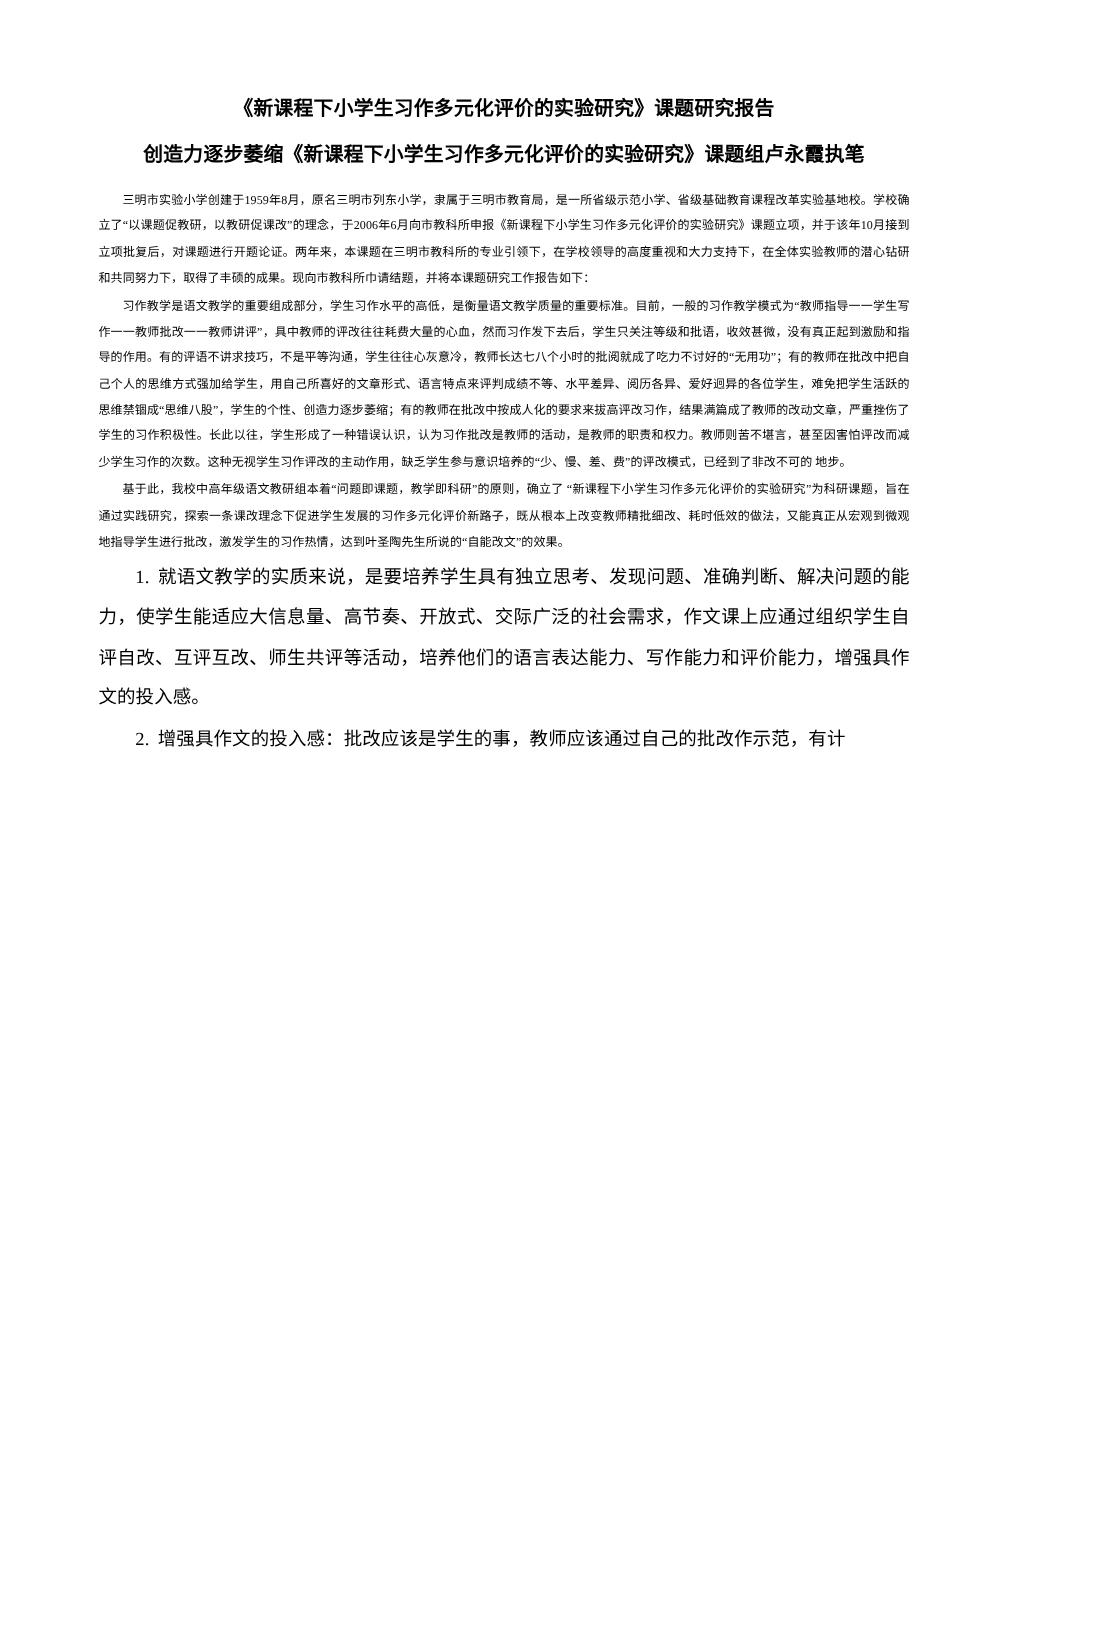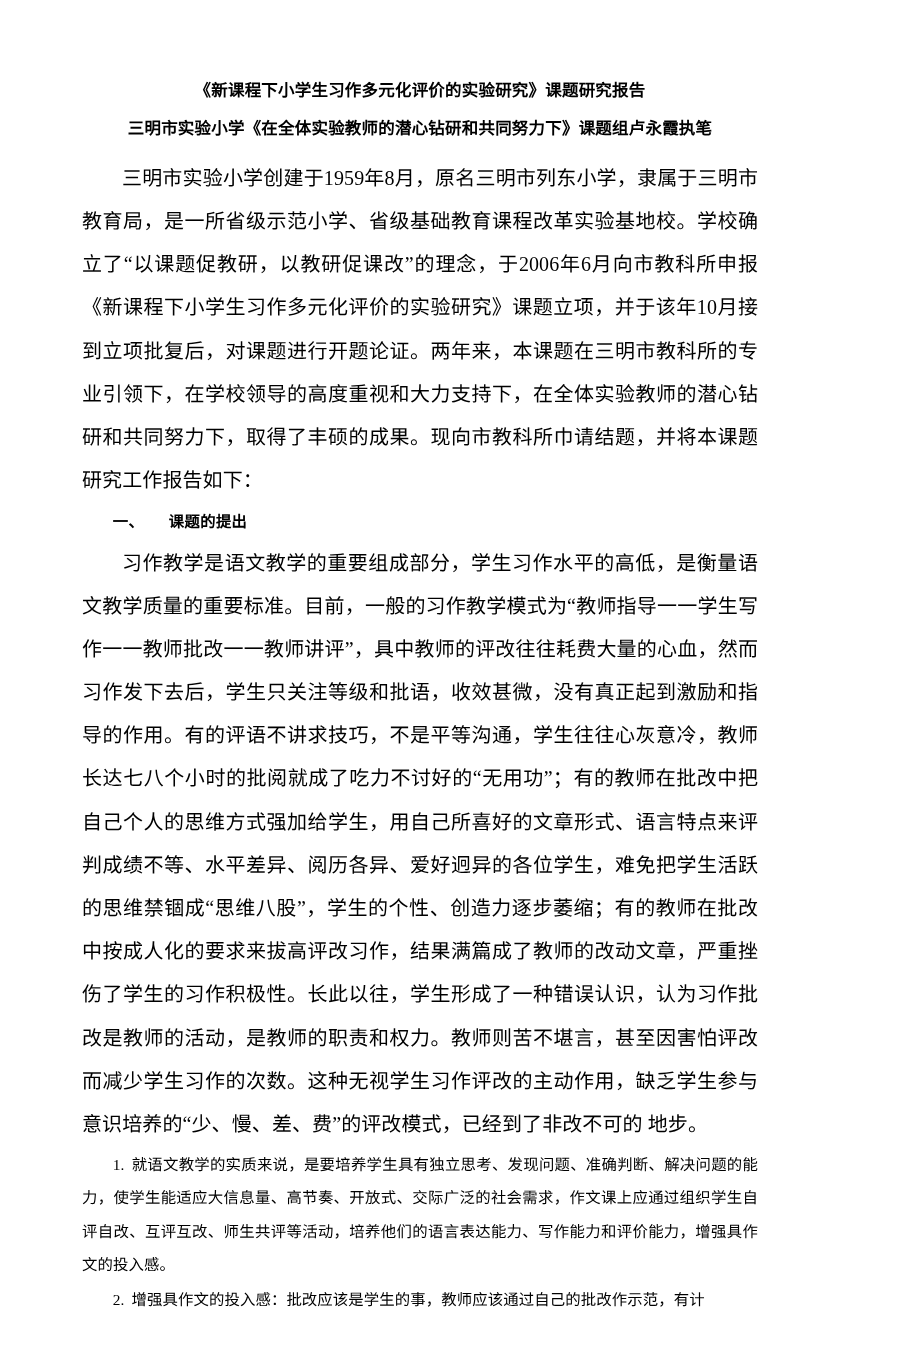--- a/index.html
+++ b/index.html
@@ -33,21 +33,21 @@
   .doc-subtitle {
     text-align: center;
     font-family: "DejaVu Sans", "Liberation Sans", sans-serif;
     font-size: 16.5px;
     font-weight: bold;
     letter-spacing: 0.2px;
     line-height: 1.6;
     margin: 0 0 14px 0;
   }
   p.body-para {
-    font-size: 20px;
+    font-size: 10px;
     line-height: 2.16;
     text-align: justify;
     text-justify: inter-ideograph;
     margin: 0 0 2px 0;
     text-indent: 2em;
     letter-spacing: 0.1px;
   }
   .heading {
     font-family: "DejaVu Sans", "Liberation Sans", sans-serif;
     font-size: 15.4px;
@@ -73,30 +73,28 @@
     margin-right: 0.45em;
   }
 </style>
 </head>
 <body>
 
 <div class="page">
 
   <div class="doc-title">《新课程下小学生习作多元化评价的实验研究》课题研究报告</div>
 
-  <div class="doc-subtitle">三明市实验小学《在全体实验教师的潜心钻研和共同努力下》课题组卢永霞执笔</div>
+  <div class="doc-subtitle">创造力逐步萎缩《新课程下小学生习作多元化评价的实验研究》课题组卢永霞执笔</div>
 
   <p class="body-para">三明市实验小学创建于1959年8月，原名三明市列东小学，隶属于三明市教育局，是一所省级示范小学、省级基础教育课程改革实验基地校。学校确立了“以课题促教研，以教研促课改”的理念，于2006年6月向市教科所申报《新课程下小学生习作多元化评价的实验研究》课题立项，并于该年10月接到立项批复后，对课题进行开题论证。两年来，本课题在三明市教科所的专业引领下，在学校领导的高度重视和大力支持下，在全体实验教师的潜心钻研和共同努力下，取得了丰硕的成果。现向市教科所巾请结题，并将本课题研究工作报告如下：</p>
 
-  <div class="heading">
-    <span class="num">一、</span><span>课题的提出</span>
-  </div>
 
   <p class="body-para">习作教学是语文教学的重要组成部分，学生习作水平的高低，是衡量语文教学质量的重要标准。目前，一般的习作教学模式为“教师指导一一学生写作一一教师批改一一教师讲评”，具中教师的评改往往耗费大量的心血，然而习作发下去后，学生只关注等级和批语，收效甚微，没有真正起到激励和指导的作用。有的评语不讲求技巧，不是平等沟通，学生往往心灰意冷，教师长达七八个小时的批阅就成了吃力不讨好的“无用功”；有的教师在批改中把自己个人的思维方式强加给学生，用自己所喜好的文章形式、语言特点来评判成绩不等、水平差异、阅历各异、爱好迥异的各位学生，难免把学生活跃的思维禁锢成“思维八股”，学生的个性、创造力逐步萎缩；有的教师在批改中按成人化的要求来拔高评改习作，结果满篇成了教师的改动文章，严重挫伤了学生的习作积极性。长此以往，学生形成了一种错误认识，认为习作批改是教师的活动，是教师的职责和权力。教师则苦不堪言，甚至因害怕评改而减少学生习作的次数。这种无视学生习作评改的主动作用，缺乏学生参与意识培养的“少、慢、差、费”的评改模式，已经到了非改不可的 地步。</p>
 
+  <p class="body-para">基于此，我校中高年级语文教研组本着“问题即课题，教学即科研”的原则，确立了       “新课程下小学生习作多元化评价的实验研究”为科研课题，旨在通过实践研究，探索一条课改理念下促进学生发展的习作多元化评价新路子，既从根本上改变教师精批细改、耗时低效的做法，又能真正从宏观到微观地指导学生进行批改，激发学生的习作热情，达到叶圣陶先生所说的“自能改文”的效果。</p>
 
 
   <p class="list-para">
     <span class="marker">1.</span><span>就语文教学的实质来说，是要培养学生具有独立思考、发现问题、准确判断、解决问题的能力，使学生能适应大信息量、高节奏、开放式、交际广泛的社会需求，作文课上应通过组织学生自评自改、互评互改、师生共评等活动，培养他们的语言表达能力、写作能力和评价能力，增强具作文的投入感。</span>
   </p>
 
   <p class="list-para">
     <span class="marker">2.</span><span>增强具作文的投入感：批改应该是学生的事，教师应该通过自己的批改作示范，有计</span>
   </p>
 

